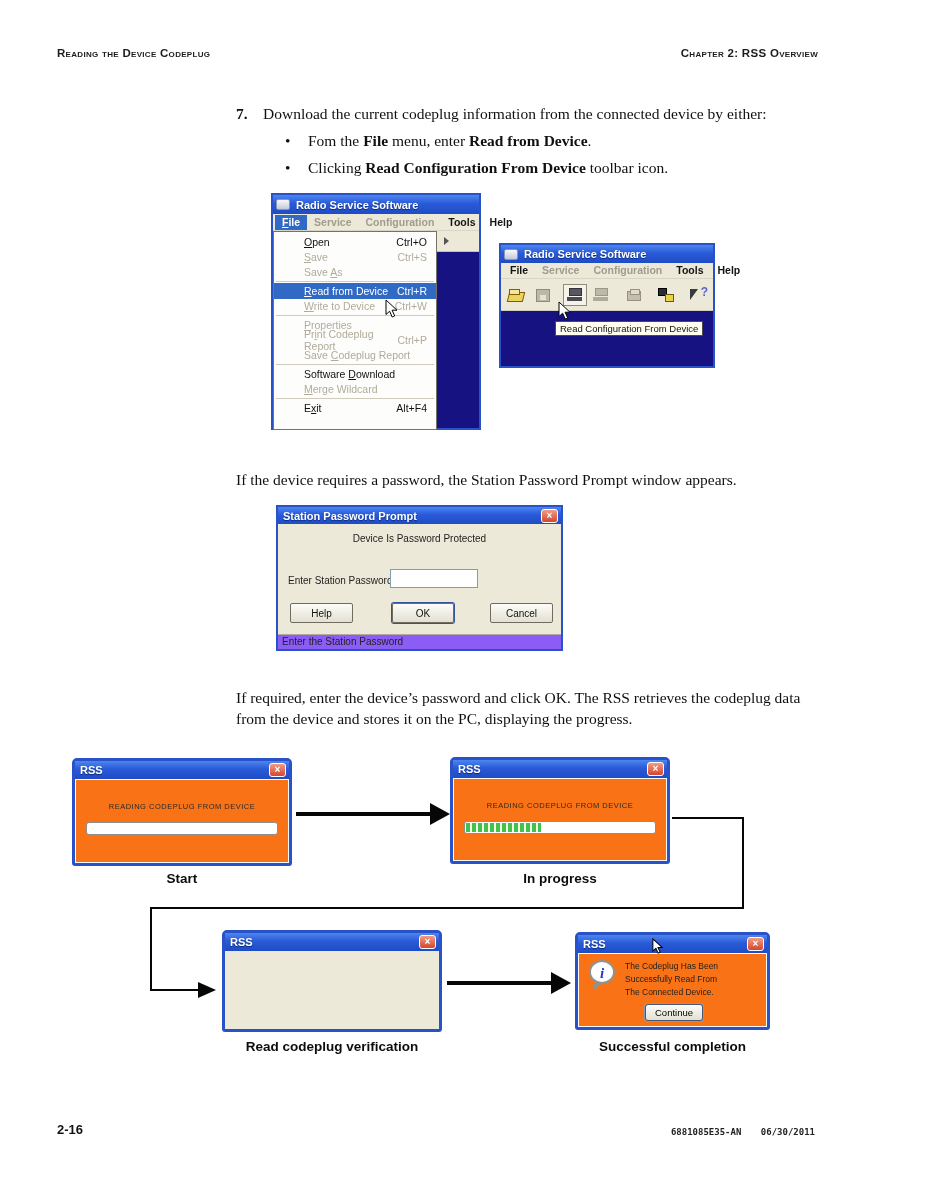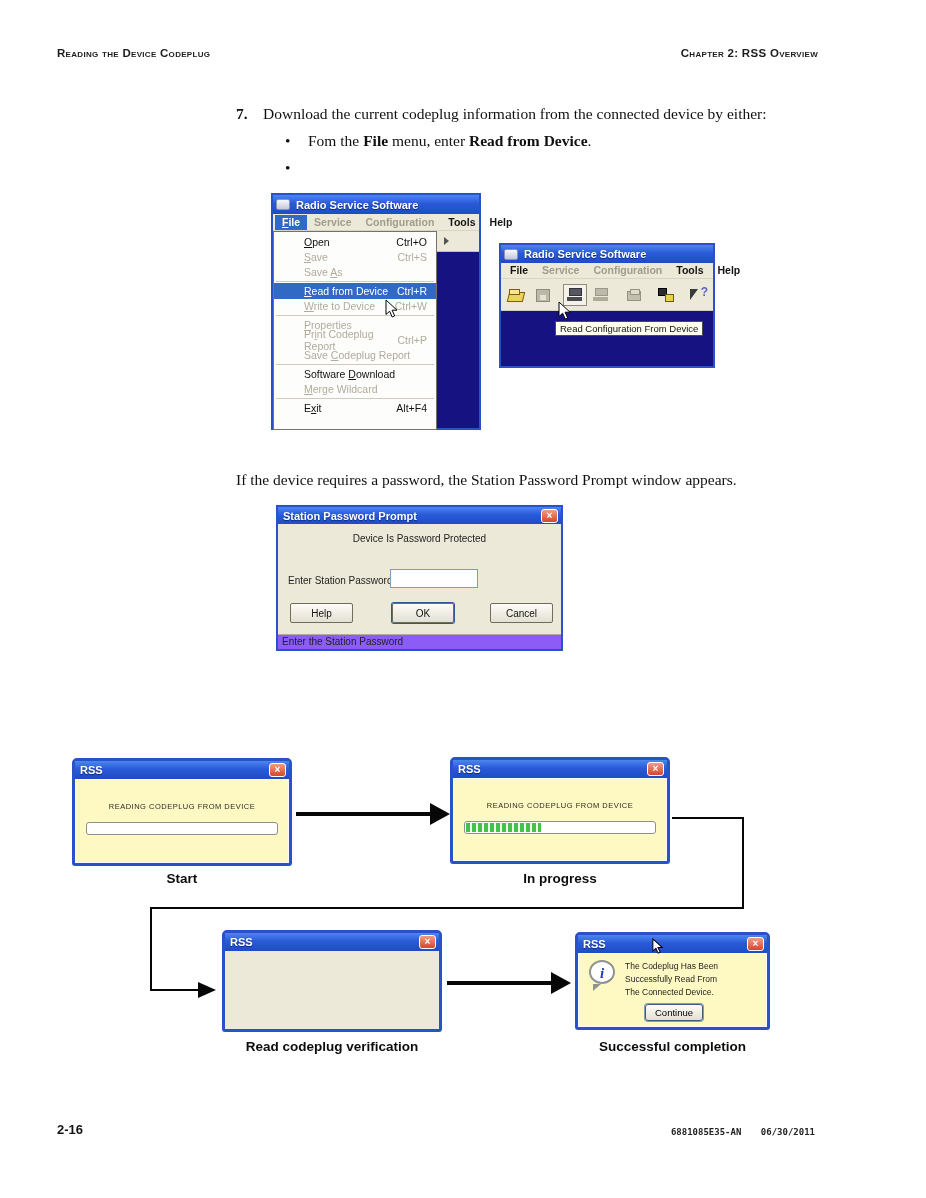--- a/index.html
+++ b/index.html
@@ -98,21 +98,21 @@
               background:#fff; font:10px "Liberation Sans",sans-serif; padding:0 3px; }
   .xpbtn { position:absolute; top:79px; height:20px; background:linear-gradient(#fdfcf8,#e3e0d1);
            border:1px solid #6f6d62; border-radius:2px; font:10px "Liberation Sans",sans-serif; color:#111; }
   .xpbtn.default { box-shadow:0 0 0 1px #33549a; }
   .statusbar { position:absolute; left:0; right:0; bottom:0; height:15px; background:#8b5cf6;
                border-top:1px solid #b2ac9a; font:10px "Liberation Sans",sans-serif; padding:1px 0 0 4px; color:#222;}
 
   
   .rssdlg { position:absolute; border:3px solid #2a52c8; border-radius:5px 5px 3px 3px; background:#ece9d8; }
   .rssdlg .tbar { height:18px; border-radius:1px 1px 0 0; }
-  .dlg-body { position:absolute; left:0; right:0; top:18px; bottom:0; background:#fef9c3; border:1px solid #fbfaf6; }
+  .dlg-body { position:absolute; left:0; right:0; top:18px; bottom:0; background:#f97316; border:1px solid #fbfaf6; }
   .dlg-msg { position:absolute; left:0; right:0; text-align:center; font:7.5px "Liberation Sans",sans-serif;
              letter-spacing:.5px; color:#2a2a2a; }
   .pbar { position:absolute; left:10px; right:10px; height:13px; background:#fff;
           border:1px solid #8e8e8e; border-radius:3px; padding:1px; }
   .pfill { height:100%; background:repeating-linear-gradient(90deg,#43c24b 0 4px,#eef7ea 4px 6px); width:0%; }
   .info-icon { position:absolute; left:10px; top:6px; width:26px; height:24px; background:#fff;
                border:2px solid #8f9392; border-radius:50%; text-align:center;
                font:bold italic 15px/22px "Liberation Serif",serif; color:#2238c8; }
   .info-tail { position:absolute; left:14px; top:30px; width:0; height:0;
                border-top:7px solid #8f9392; border-right:8px solid transparent; }
@@ -131,20 +131,21 @@
 <div class="page">
 
   <div class="hdr" style="left:57px;">Reading the Device Codeplug</div>
   <div class="hdr" style="right:108px;padding-left:32px;">Chapter 2: RSS Overview</div>
 
   <div class="doc-serif" style="position:absolute;left:236px;top:105px;font-weight:bold;">7.</div>
   <div class="doc-serif" style="position:absolute;left:263px;top:105px;width:560px;">Download the current codeplug information from the connected device by either:</div>
   <div class="doc-serif" style="position:absolute;left:285px;top:132px;">•</div>
   <div class="doc-serif" style="position:absolute;left:308px;top:132px;"><span>Fom the </span><span class="bold">File</span><span> menu, enter </span><span class="bold">Read from Device</span><span>.</span></div>
   <div class="doc-serif" style="position:absolute;left:285px;top:159px;">•</div>
+  <div class="doc-serif" style="position:absolute;left:308px;top:159px;"><span>Clicking </span><span class="bold">Read Configuration From Device</span><span> toolbar icon.</span></div>
 
   <div class="xpwin" style="left:271px;top:193px;width:210px;height:237px;">
     <div class="tbar" style="height:19px;">
       <div class="app-icon"></div>
       <div class="ttl">Radio Service Software</div>
     </div>
     <div class="mb">
         <div class="mb-item selected"><span class="mnem">F</span>ile</div>
         <div class="mb-item disabled">Service</div>
         <div class="mb-item disabled">Configuration</div>
@@ -263,20 +264,21 @@
       <div class="pw-msg">Device Is Password Protected</div>
       <div class="pw-label">Enter Station Password</div>
       <input class="pw-input" value="" style="">
       <button class="xpbtn" style="left:12px;width:63px;">Help</button>
       <button class="xpbtn default" style="left:114px;width:62px;">OK</button>
       <button class="xpbtn" style="left:212px;width:63px;">Cancel</button>
     </div>
     <div class="statusbar">Enter the Station Password</div>
   </div>
 
+  <div class="doc-serif" style="position:absolute;left:236px;top:687px;width:585px;line-height:21px;">If required, enter the device’s password and click OK. The RSS retrieves the codeplug data from the device and stores it on the PC, displaying the progress.</div>
 
   <div class="rssdlg" style="left:72px;top:758px;width:220px;height:108px;">
     <div class="tbar">
       <div class="ttl">RSS</div>
       <div class="closeb">×</div>
     </div>
     <div class="dlg-body">
       <div class="dlg-msg" style="top:22px;">READING CODEPLUG FROM DEVICE</div>
       <div class="pbar" style="top:42px;">
         <div class="pfill" style="width: 0%;"></div>

